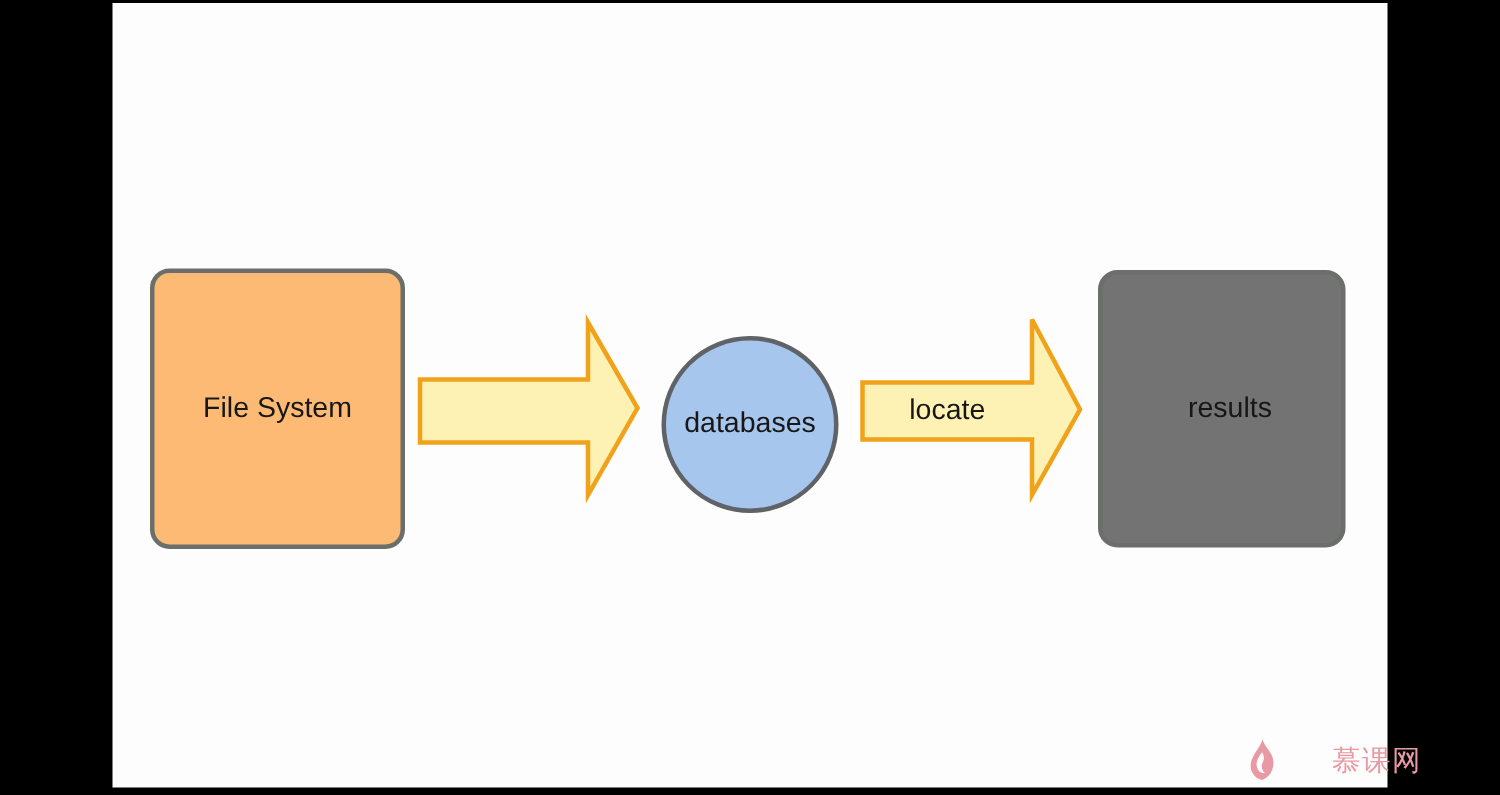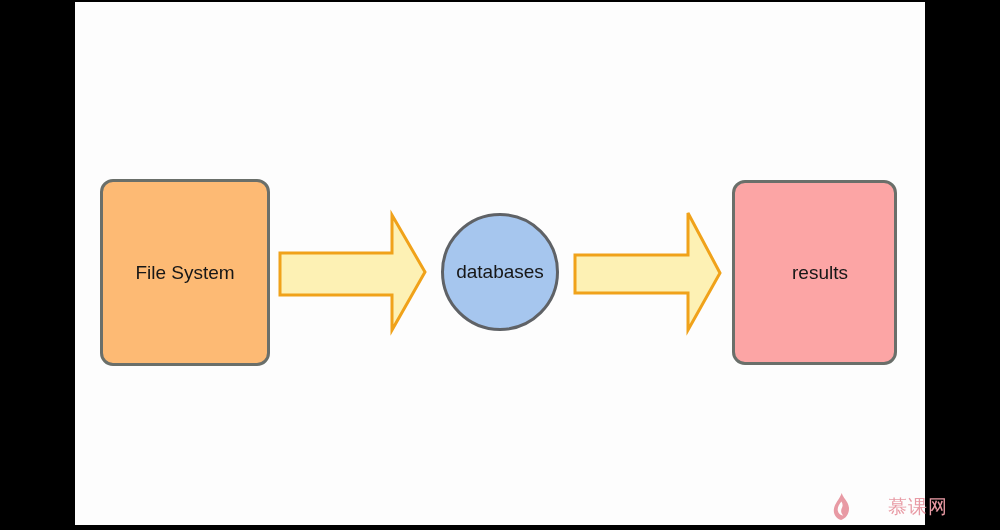--- a/index.html
+++ b/index.html
@@ -22,21 +22,21 @@
   .node {
     position: absolute;
     display: flex; align-items: center; justify-content: center;
     color: #171717; font-size: 19px;
     border-style: solid; border-width: 3px;
     box-sizing: border-box;
   }
   .node-rect { border-radius: 13px; }
   .node-file-system { left: 100px; top: 179px; width: 170px; height: 187px; }
   .node-results     { left: 732px; top: 180px; width: 165px; height: 185px; }
-  .node-databases   { left: 441px; top: 213px; width: 118px; height: 118px; border-radius: 50%; align-items: center; }
+  .node-databases   { left: 441px; top: 224px; width: 118px; height: 118px; border-radius: 50%; align-items: center; }
 
   
   .arrow-svg { position: absolute; overflow: visible; }
   .arrow-updatedb-svg { left: 276px; top: 211px; }
   .arrow-locate-svg   { left: 571px; top: 211px; }
   .arrow-label {
     position: absolute;
     display: flex; align-items: center; justify-content: center;
     color: #171717; font-size: 19px;
   }
@@ -70,22 +70,25 @@
     <polygon points="4,42 116,42 116,4 149,61 116,119 116,84 4,84" stroke-width="3" stroke-linejoin="miter" fill="#fdf1b4" stroke="#f0a21a"></polygon>
   </svg>
 
   <div class="node node-databases" style="background-color: rgb(166, 198, 238); border-color: rgb(95, 98, 102);">
     <span>databases</span>
   </div>
 
   <svg class="arrow-svg arrow-locate-svg" width="152" height="122">
     <polygon points="4,44 117,44 117,2 149,62 117,119 117,82 4,82" stroke-width="3" stroke-linejoin="miter" fill="#fdf1b4" stroke="#f0a21a"></polygon>
   </svg>
+  <div class="arrow-label arrow-locate-label">
+    <span>locate</span>
+  </div>
 
-  <div class="node node-rect node-results" style="background-color: #fca5a5; border-color: rgb(106, 111, 106); padding-left: 11px;">
+  <div class="node node-rect node-results" style="background-color: #737373; border-color: rgb(106, 111, 106); padding-left: 11px;">
     <span>results</span>
   </div>
 
   <div class="watermark" style="color: rgb(232, 154, 164); gap: 36px;">
     <svg width="21" height="28" viewBox="0 0 20 28">
       <path fill-rule="evenodd" d="M10.3 0 C11.2 4.6 16.6 8 17.4 14.2 C18.1 20 14.8 25.4 9.6 27 C4.8 25.7 1.6 21.4 2.4 15.9 C3.2 10.6 7.8 6.4 10.3 0 Z
                M9.9 8.5 C7.4 11.7 5.8 14.4 6.3 17.6 C6.8 20.6 9 22.6 11.8 22.4 C9.4 20.2 9 17.4 10.6 14.5 C11.6 12.6 11 10.3 9.9 8.5 Z" fill="#e89aa4"></path>
     </svg>
     <span>慕课网</span>
   </div>

